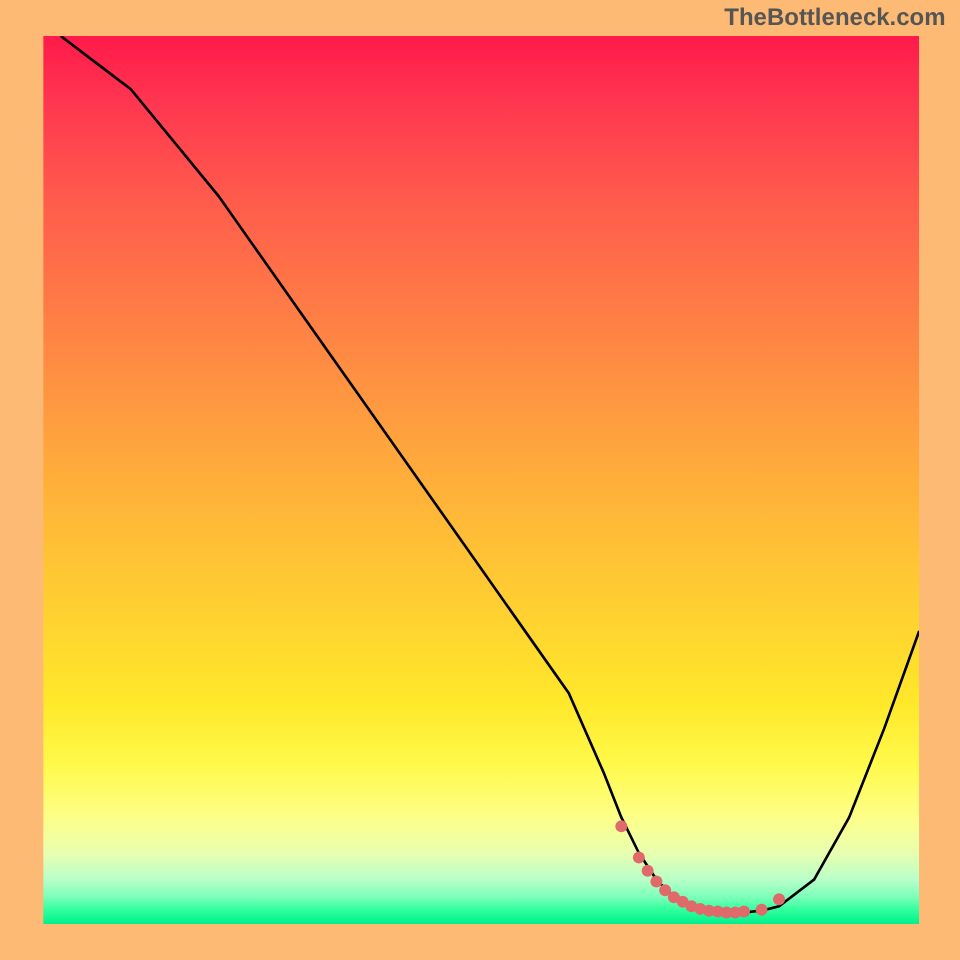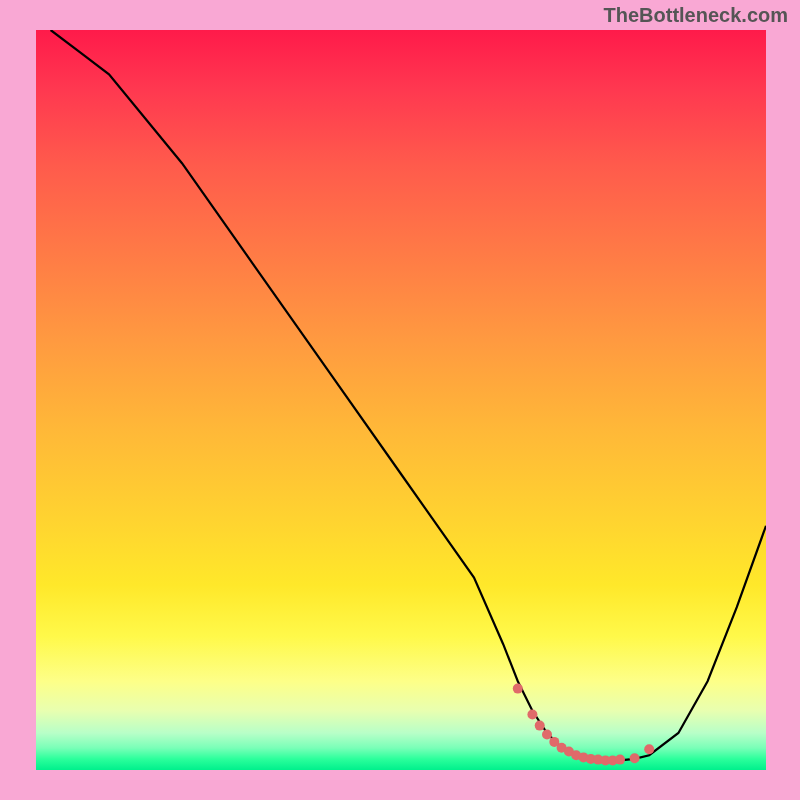--- a/index.html
+++ b/index.html
@@ -8,21 +8,21 @@
     background: #000;
     width: 800px;
     height: 800px;
     position: relative;
     font-family: Arial, sans-serif;
   }
   .container {
     width: 800px;
     height: 800px;
     position: relative;
-    background: #f9a8d4;
+    background: #fdba74;
   }
   .watermark {
     position: absolute;
     top: 4px;
     right: 12px;
     color: #555;
     font-size: 20px;
     font-weight: bold;
     z-index: 10;
   }

